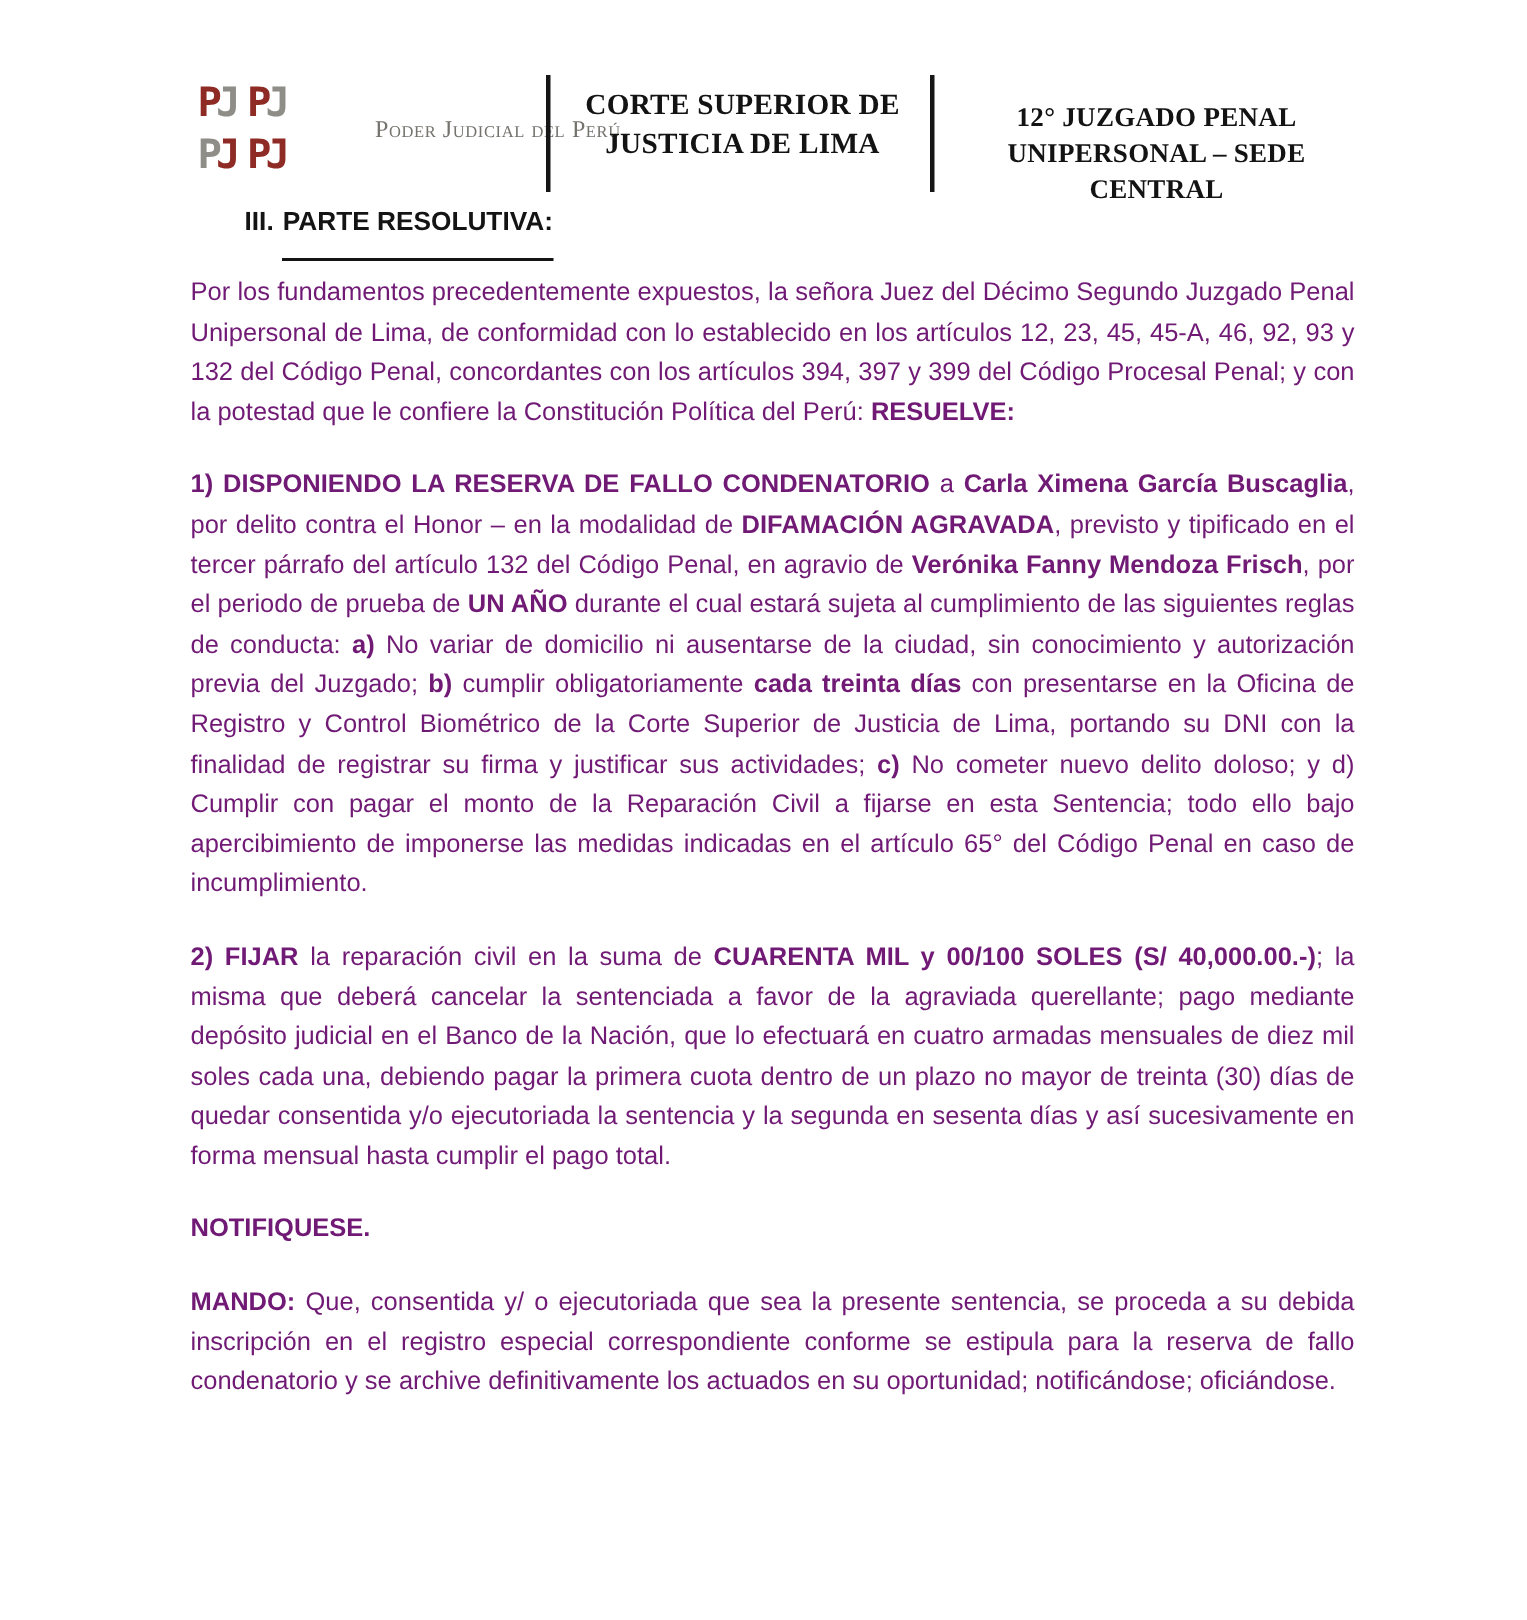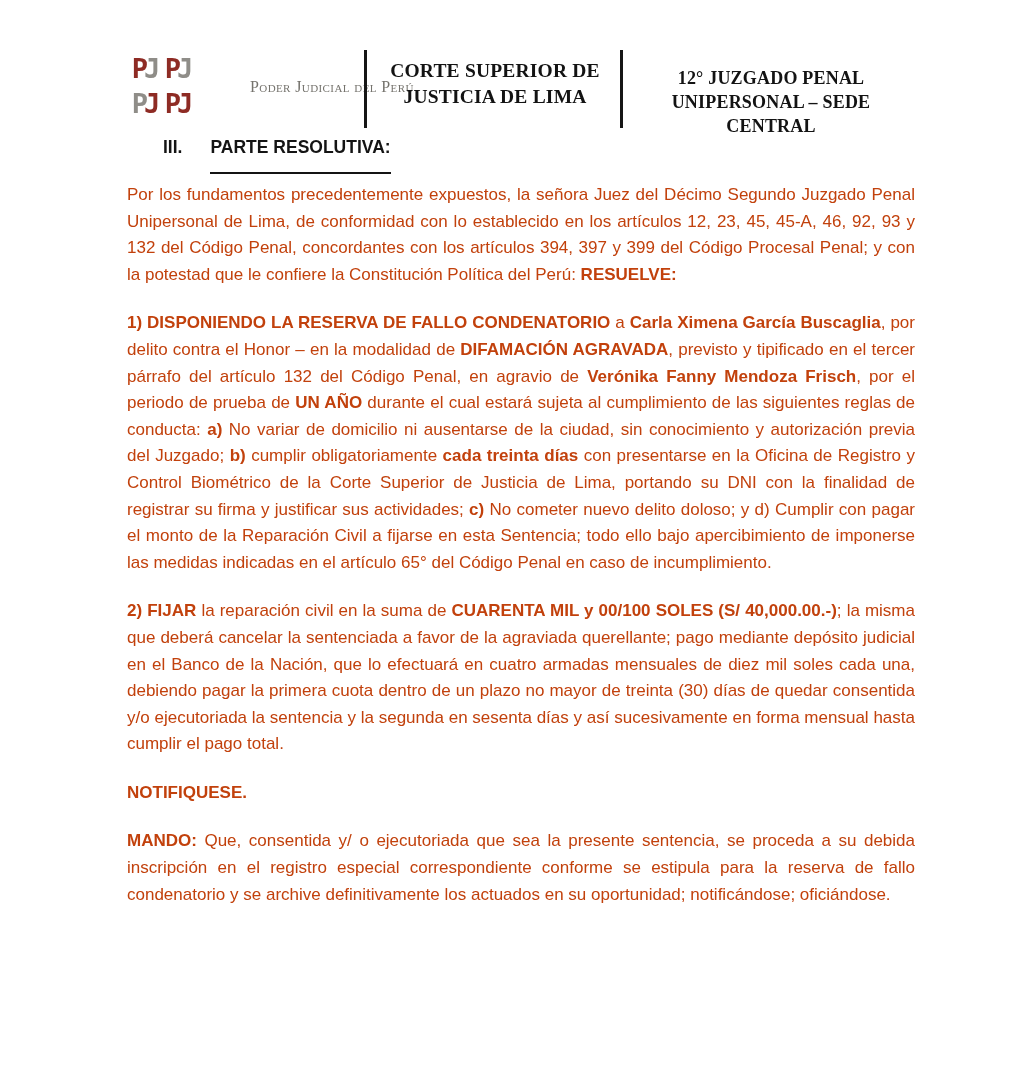--- a/index.html
+++ b/index.html
@@ -54,36 +54,36 @@
     position: absolute; left: 626px; top: 66px; width: 290px;
     text-align: center;
     font-family: "Liberation Serif", serif;
     font-weight: bold; font-size: 18px; line-height: 24px;
     color: #131313; letter-spacing: 0.2px;
   }
 
   
   .section-heading {
     position: absolute; left: 163px; top: 137px;
-    display: flex; gap: 28px;
+    display: flex; gap: 6px;
     font-weight: bold; font-size: 17.5px; color: #141414;
   }
   .section-heading .title {
     border-bottom: 2px solid #141414; padding-bottom: 14px;
   }
 
   
   .doc-body {
     position: absolute; left: 127px; top: 182px; width: 788px;
   }
   .doc-body p.para {
     font-size: 17px; line-height: 26.6px;
     text-align: justify;
-    margin: 0 0 22px 0;
-    color: #c2410c;
+    margin: 0 12px 22px 0;
+    color: #701a75;
   }
   .doc-body p.para span.b { font-weight: bold; }
   .doc-body p.closing { margin-top: 20px; text-align: left; }
 </style>
 </head>
 <body>
 
 <div class="page">
 
   <div class="logo">

